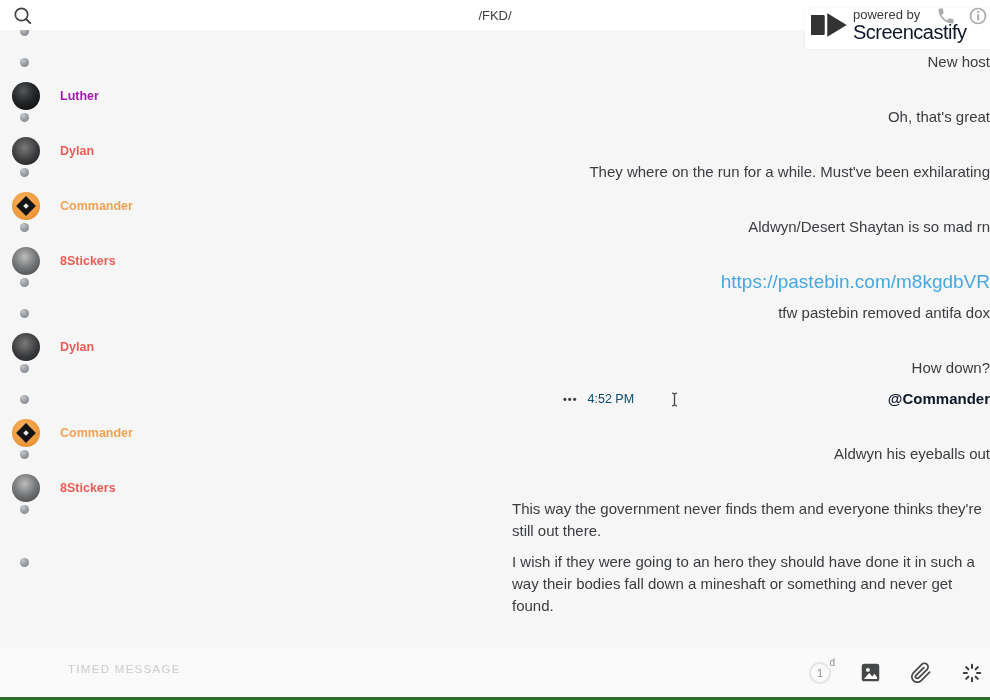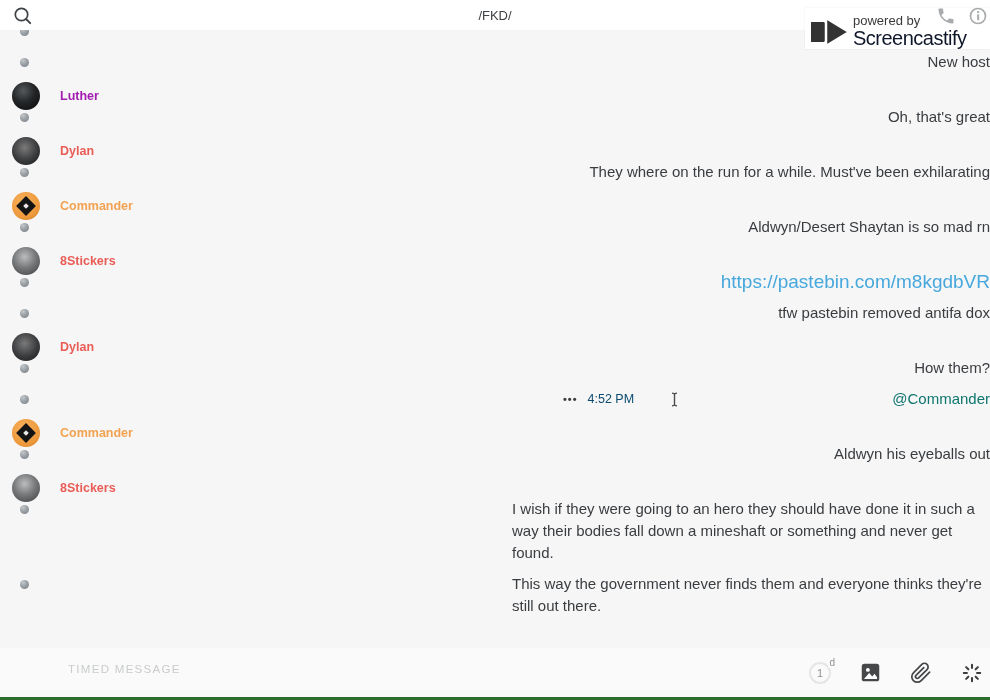--- a/index.html
+++ b/index.html
@@ -8,21 +8,21 @@
   .screen { position:relative; width:990px; height:700px; background:#f6f6f7; overflow:hidden; }
 
   
   .topbar { position:absolute; top:0; left:0; right:0; height:30px; background:#ffffff; z-index:30; }
   .search-btn { position:absolute; left:12px; top:5px; width:22px; height:22px; cursor:pointer; }
   .room-title { position:absolute; left:0; right:0; top:8px; text-align:center; font-size:13px; font-weight:500; color:#3f4245; }
   .tb-right { position:absolute; right:2px; top:6px; display:flex; gap:12px; z-index:40; }
 
   
   .watermark { position:absolute; top:8px; right:0; width:185px; height:41px; background:#ffffff; z-index:35;
-               display:flex; align-items:flex-end; overflow:hidden; box-shadow:0 0 2px rgba(0,0,0,0.08); }
+               display:flex; align-items:flex-start; overflow:hidden; box-shadow:0 0 2px rgba(0,0,0,0.08); }
   .wm-logo { flex:0 0 44px; height:34px; margin-left:4px; }
   .wm-text { line-height:1.05; white-space:nowrap; }
   .wm-line1 { font-size:13px; color:#3a3a3a; }
   .wm-line2 { font-size:20px; font-weight:400; color:#0f172a; letter-spacing:-0.5px; }
 
   
   .chat { position:absolute; top:30px; left:0; right:0; bottom:52px; overflow:hidden; }
   .group { margin-top:6px; }
   .group.first { margin-top:-10px; }
   .g-header { display:flex; align-items:center; height:28px; margin-bottom:-4px; padding-left:12px; }
@@ -32,21 +32,21 @@
   .av-stickers { background:radial-gradient(circle at 45% 35%, #bdbdbd 0%, #787a7c 45%, #4b4d4f 85%); }
   .av-commander{ background:radial-gradient(circle at 42% 35%, #f7b25e 0%, #ee9a3d 60%, #d8832a 95%); }
   .av-commander .diamond { position:absolute; left:7px; top:7px; width:14px; height:14px; background:#141414; transform:rotate(45deg); }
   .av-commander .diamond-core { position:absolute; left:12px; top:12px; width:4px; height:4px; background:#e8e8e8; transform:rotate(45deg); }
   .uname { margin-left:20px; font-size:12.5px; font-weight:700; cursor:pointer; }
   .msg-row { position:relative; display:flex; margin-bottom:9px;justify-content:space-between; }
   .dot-cell { flex:0 0 60px; padding-left:20px; padding-top:7px; }
   .read-dot { width:9px; height:9px; border-radius:50%; background:radial-gradient(circle at 35% 28%, #c3c7ca 0%, #9aa0a5 45%, #7f868c 90%); }
   .m-text { font-size:15px; line-height:22px; color:#3a3d40; max-width:478px; }
   .m-link { font-size:19px; line-height:22px; color:#47a8dd; text-decoration:none; cursor:pointer; }
-  .m-mention { font-size:15px; line-height:22px; font-weight:400; color:#0f766e; cursor:pointer;margin-left:17px; }
+  .m-mention { font-size:15px; line-height:22px; font-weight:700; color:#0f172a; cursor:pointer;margin-left:17px; }
   .clip-top { margin-top:-10px; }
   .hover-ctl { position:absolute; left:563px; top:0; height:22px; display:flex; align-items:center; gap:10px; }
   .opts { font-size:11px; font-weight:700; color:#3c3c3c; letter-spacing:1px; cursor:pointer; }
   .tstamp { font-size:12.5px; color:#0c4a6e; }
   .ibeam { position:absolute; left:670px; top:4px; }
 
   
   .composer { position:absolute; left:0; right:0; bottom:0; height:52px; background:#fafafa; z-index:20;padding-left:40px; }
   .composer-input { position:absolute; left:68px; top:15px; width:500px; border:none; outline:none; background:transparent;
                     font-family:"Liberation Sans",sans-serif; font-size:11.5px; letter-spacing:1.3px; color:#55585a; }
@@ -138,21 +138,21 @@
       </div>
       <div class="group">
         <div class="g-header">
           <div class="avatar av-dylan"></div>
           <span class="uname" style="color: rgb(234, 93, 87);">Dylan</span>
         </div>
         <div class="msg-row">
           <div class="dot-cell">
             <div class="read-dot"></div>
           </div>
-          <div class="m-text">How them?</div>
+          <div class="m-text">How down?</div>
         </div>
         <div class="msg-row">
           <div class="dot-cell">
             <div class="read-dot"></div>
           </div>
           <span class="m-mention">@Commander</span>
           <div class="hover-ctl">
             <span class="opts">•••</span>
             <span class="tstamp">4:52 PM</span>
           </div>
@@ -180,27 +180,27 @@
       </div>
       <div class="group">
         <div class="g-header">
           <div class="avatar av-stickers"></div>
           <span class="uname" style="color: rgb(234, 93, 87);">8Stickers</span>
         </div>
         <div class="msg-row">
           <div class="dot-cell">
             <div class="read-dot"></div>
           </div>
+          <div class="m-text">This way the government never finds them and everyone thinks they're still out there.</div>
+        </div>
+        <div class="msg-row">
+          <div class="dot-cell">
+            <div class="read-dot"></div>
+          </div>
           <div class="m-text">I wish if they were going to an hero they should have done it in such a way their bodies fall down a mineshaft or something and never get found.</div>
-        </div>
-        <div class="msg-row">
-          <div class="dot-cell">
-            <div class="read-dot"></div>
-          </div>
-          <div class="m-text">This way the government never finds them and everyone thinks they're still out there.</div>
         </div>
       </div>
     </div>
 
   <div class="topbar">
     <div class="search-btn">
       <svg width="22" height="22" viewBox="0 0 22 22">
         <circle cx="9.5" cy="9.5" r="6.2" fill="none" stroke="#3f4245" stroke-width="1.7"></circle>
         <line x1="14" y1="14" x2="18.2" y2="18.2" stroke="#3f4245" stroke-width="1.9" stroke-linecap="round"></line>
       </svg>

